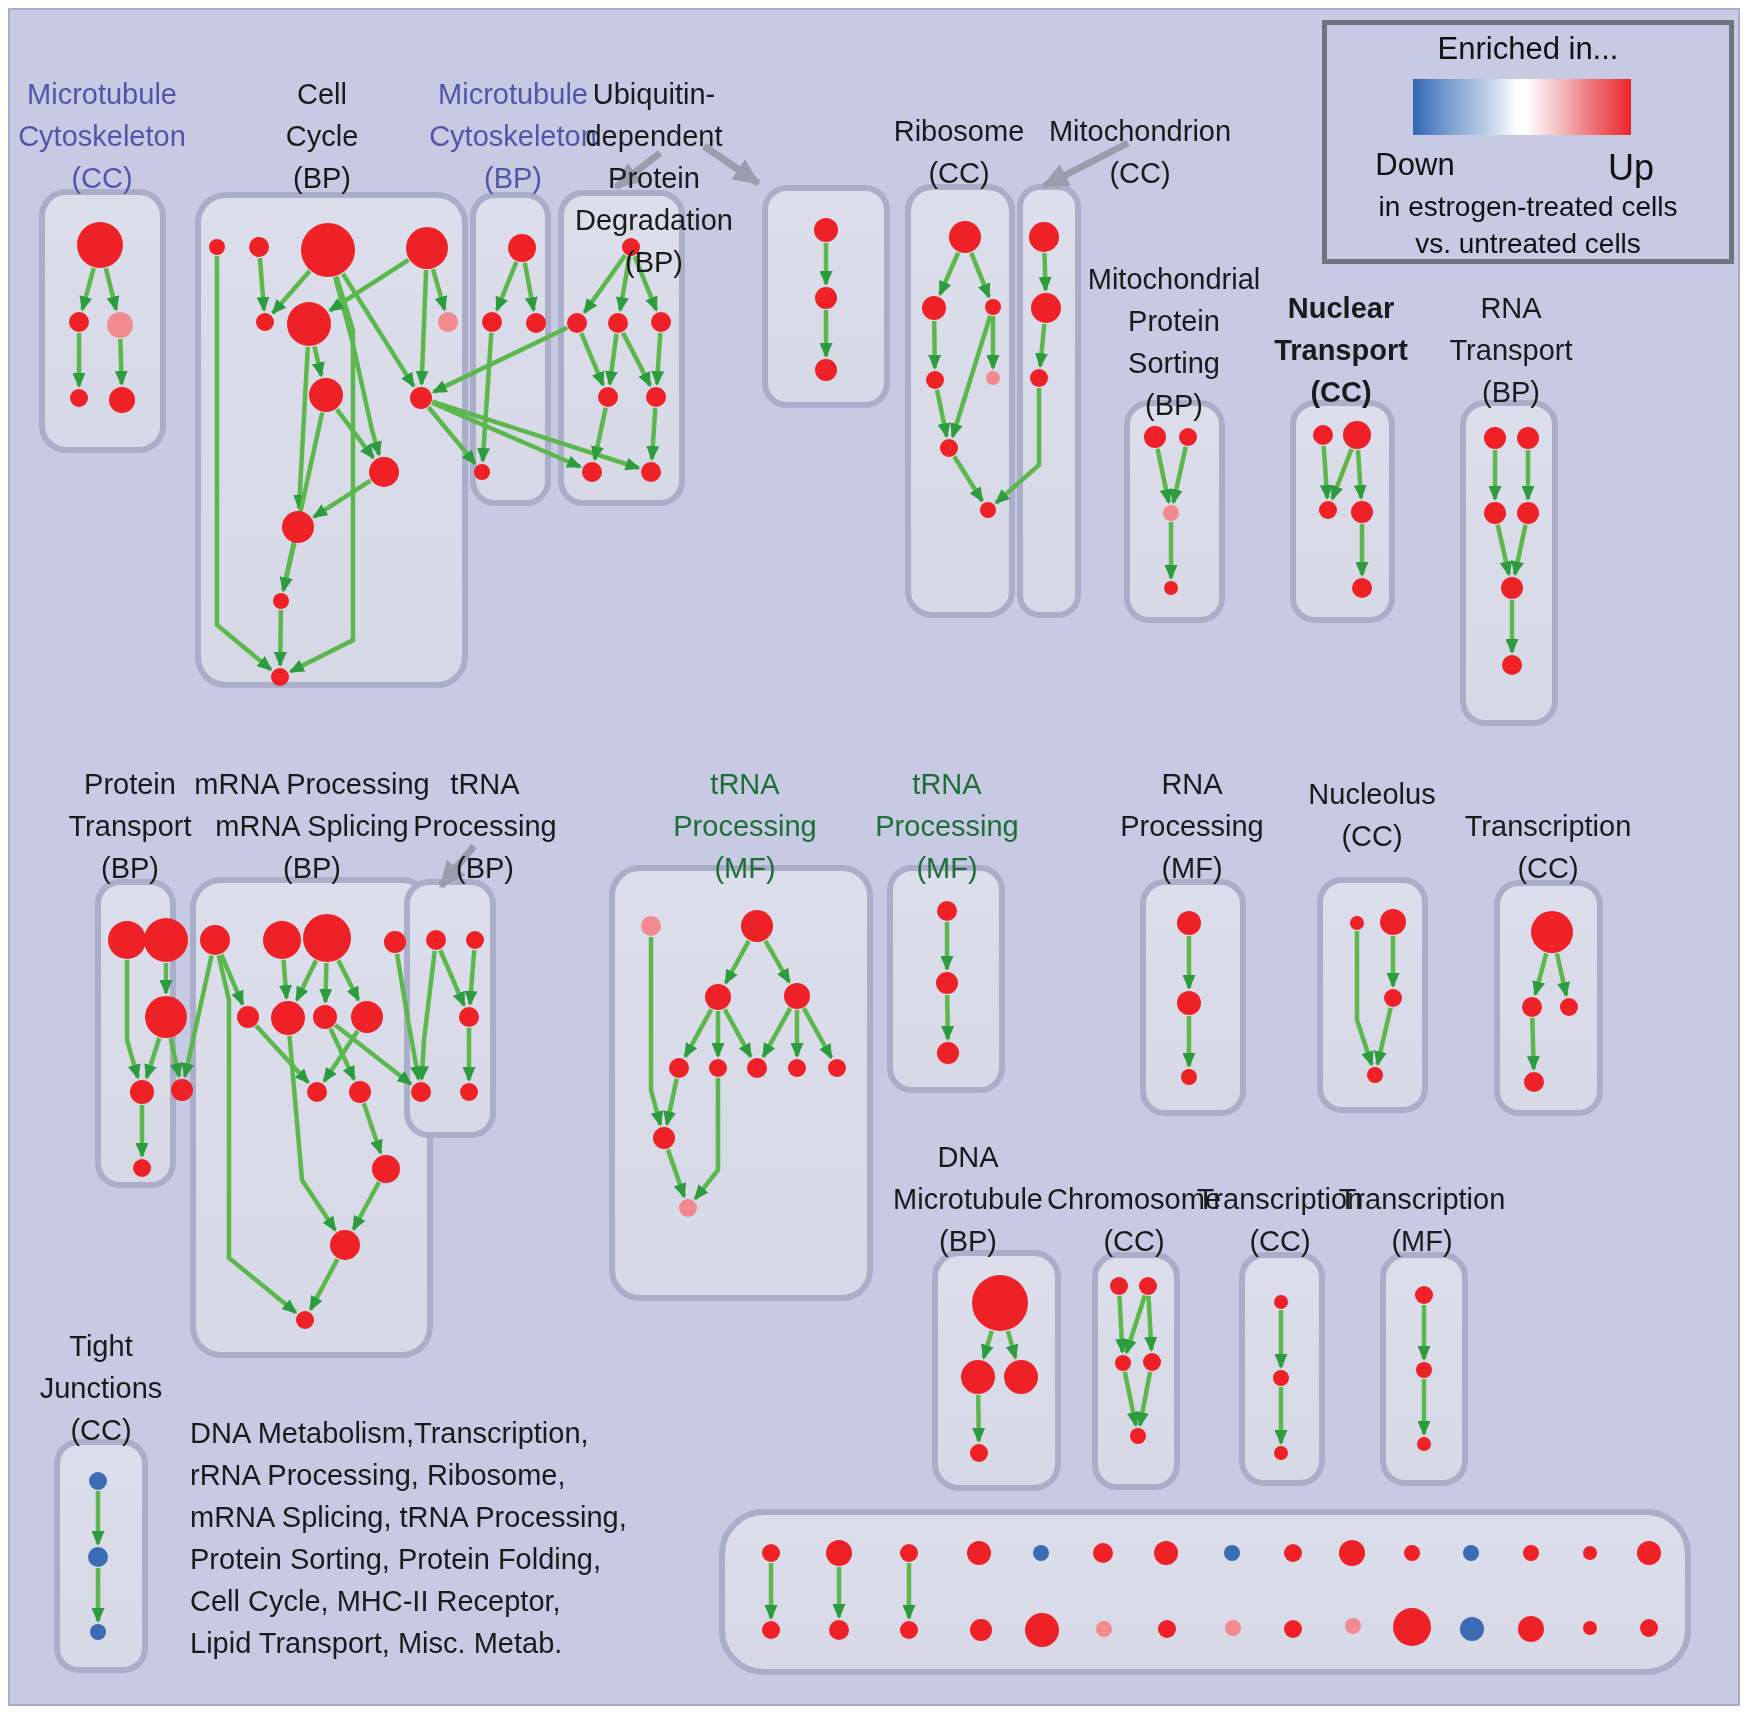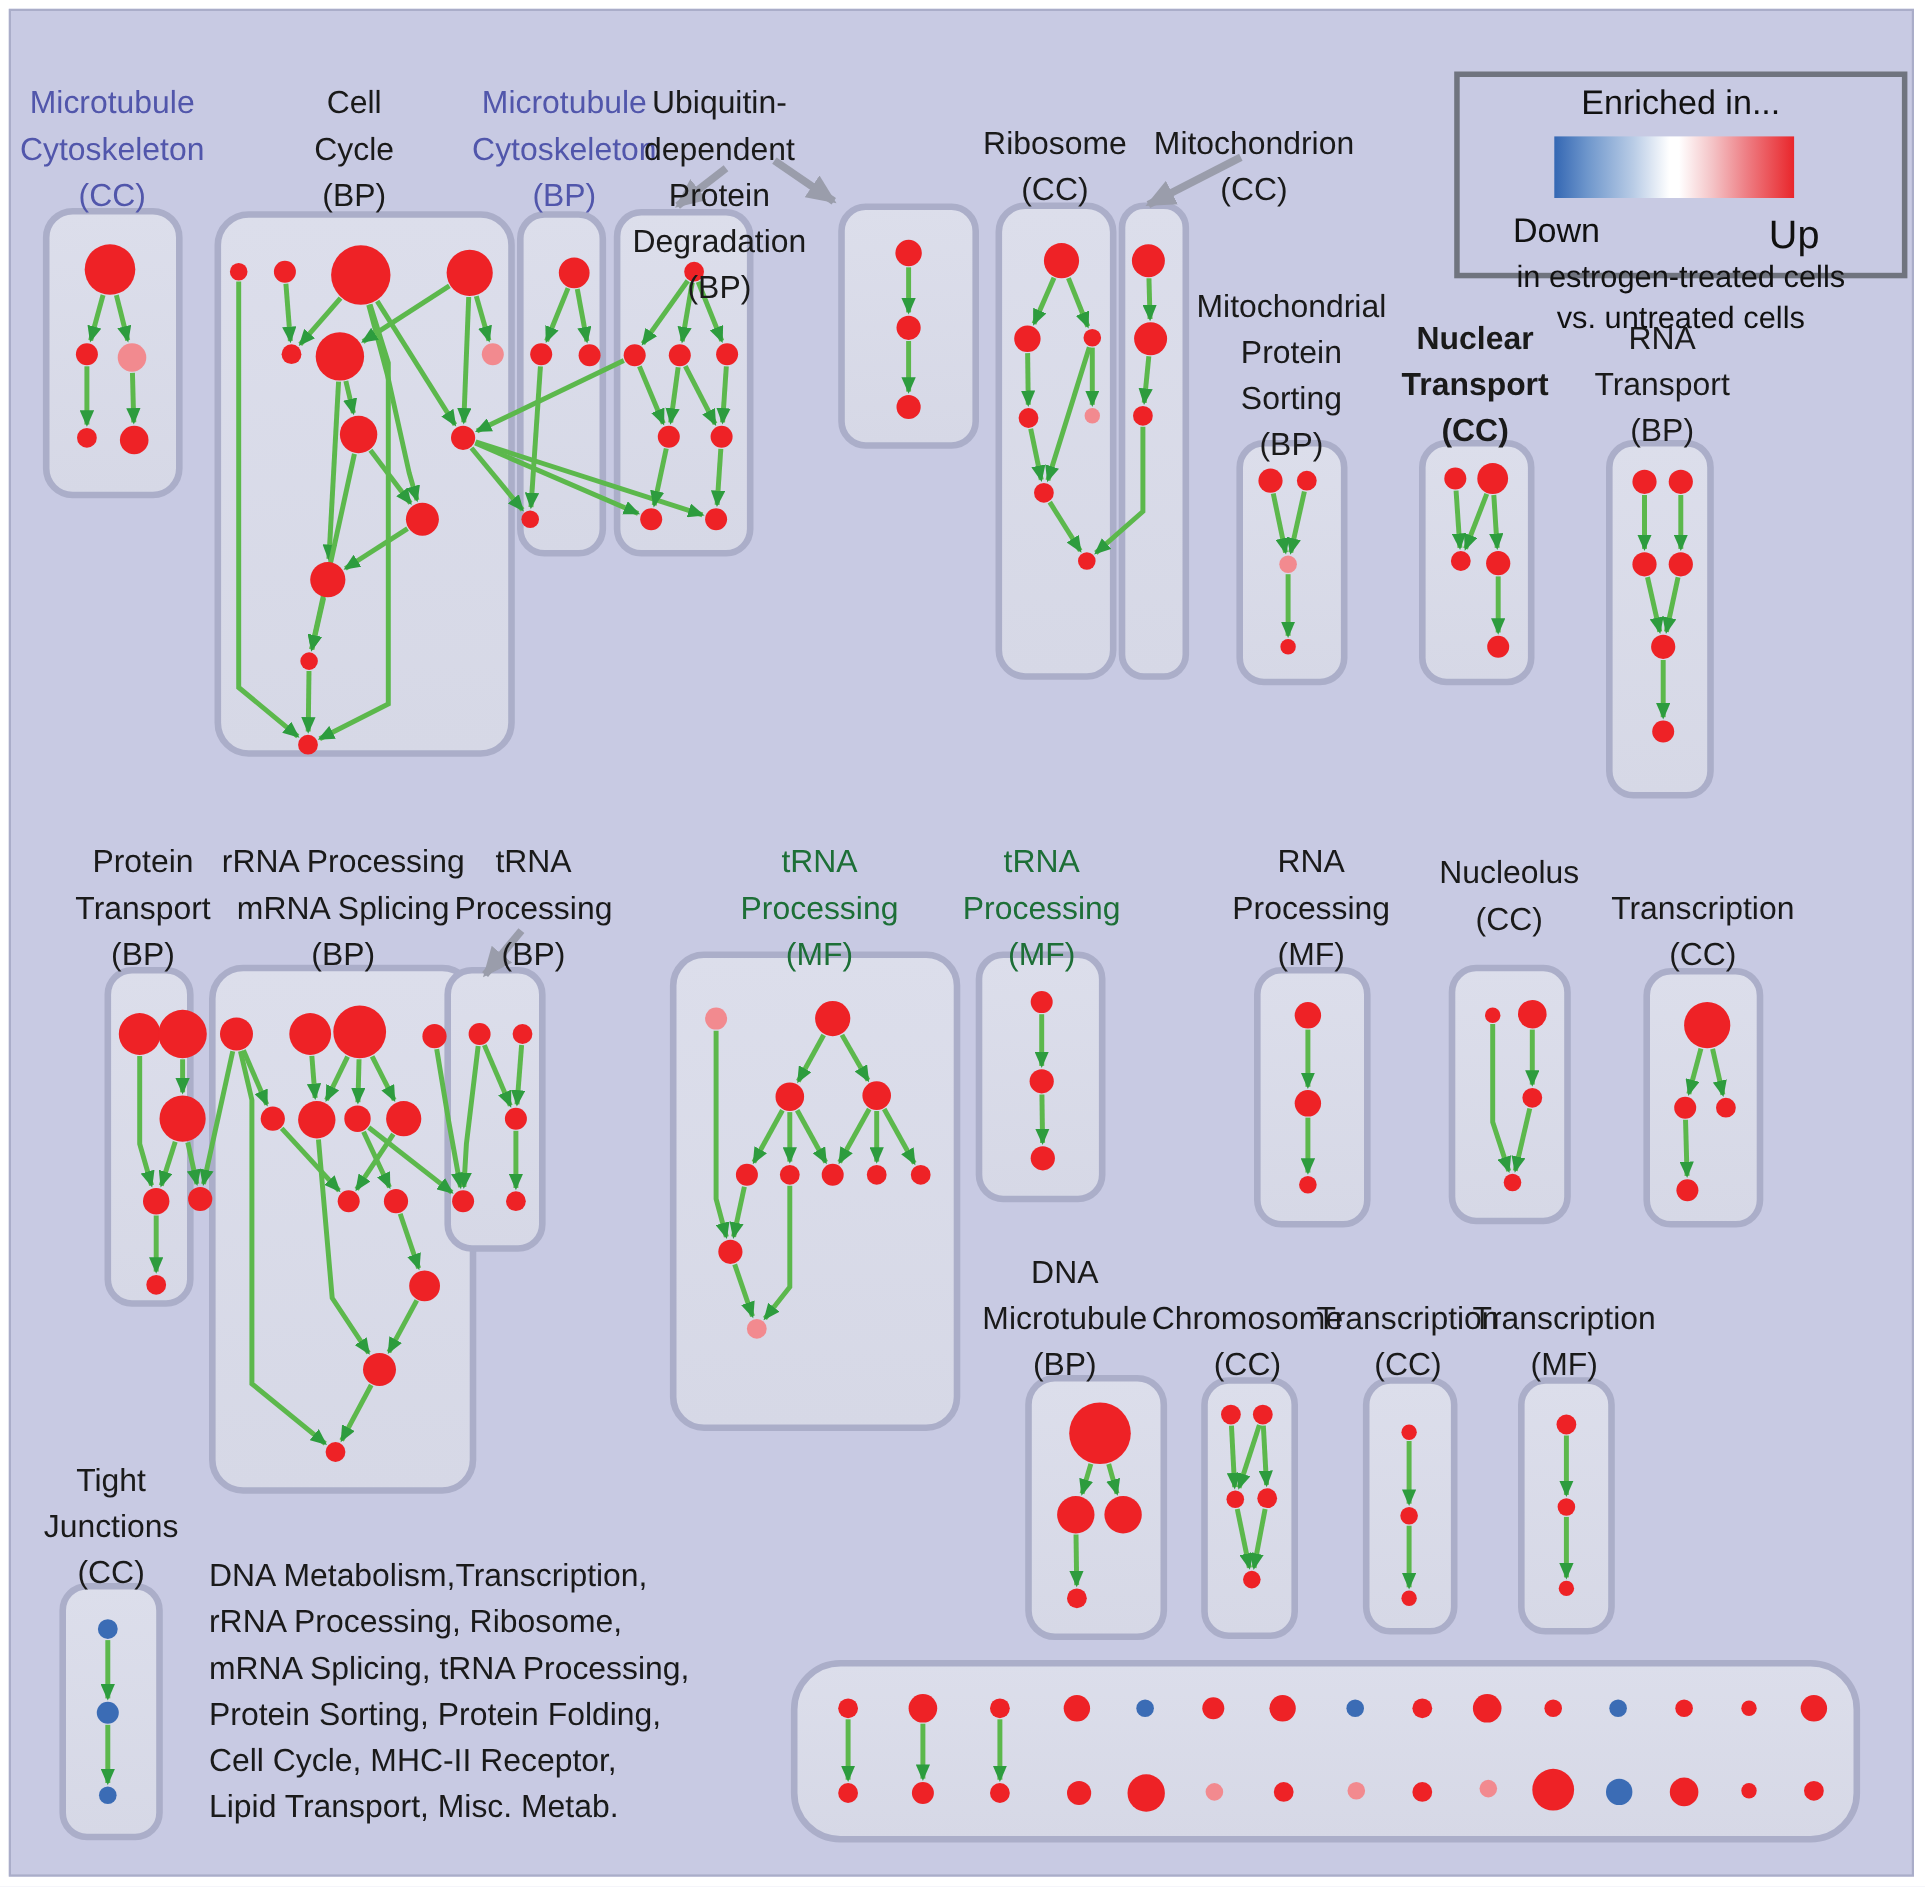--- a/index.html
+++ b/index.html
@@ -1,21 +1,21 @@
 <!DOCTYPE html>
 <html><head>
 <meta charset="utf-8">
 <style>
   html,body{margin:0;padding:0;background:#ffffff;font-family:"Liberation Sans",sans-serif;}
   #stage{position:relative;width:1750px;height:1715px;background:#ffffff;overflow:hidden;}
   #panel{position:absolute;left:8px;top:8px;width:1732px;height:1698px;background:#c8cae3;border:2px solid #aaadc9;box-sizing:border-box;}
   #diagram{position:absolute;left:0;top:0;width:1750px;height:1715px;}
   .lbl{position:absolute;transform:translateX(-50%);text-align:center;font-size:29px;line-height:42px;font-weight:400;white-space:nowrap;}
   #side-text{position:absolute;font-size:29px;line-height:42px;color:#1a1a1a;white-space:nowrap;}
-  #legend{position:absolute;left:1322px;top:20px;width:412px;height:188px;border:5px solid #70747f;box-sizing:border-box;margin-top:45px;}
+  #legend{position:absolute;left:1322px;top:20px;width:412px;height:244px;border:5px solid #70747f;box-sizing:border-box;}
   #legend .t{position:absolute;left:50%;transform:translateX(-50%);top:6px;font-size:31px;color:#111;white-space:nowrap;}
   #legend .bar{position:absolute;left:86px;top:54px;width:218px;height:56px;
      background:linear-gradient(90deg,#3467b3 0%,#6f97cc 14%,#b9cce6 33%,#ffffff 48%,#ffffff 52%,#f4c3c6 66%,#ee7f85 80%,#e9262b 100%);}
   #legend .down{position:absolute;left:88px;top:122px;transform:translateX(-50%);font-size:31px;color:#111;}
   #legend .up{position:absolute;left:304px;top:122px;transform:translateX(-50%);font-size:36px;color:#111;}
   #legend .s1{position:absolute;left:50%;transform:translateX(-50%);top:166px;font-size:28px;color:#111;white-space:nowrap;}
   #legend .s2{position:absolute;left:50%;transform:translateX(-50%);top:203px;font-size:28px;color:#111;white-space:nowrap;text-align:right;}
 </style>
 </head>
 <body>
@@ -399,21 +399,21 @@
         <div>RNA</div>
         <div>Transport</div>
         <div>(BP)</div>
       </div>
       <div class="lbl" style="left: 130px; top: 763px; color: rgb(26, 26, 26);">
         <div>Protein</div>
         <div>Transport</div>
         <div>(BP)</div>
       </div>
       <div class="lbl" style="left: 312px; top: 763px; color: rgb(26, 26, 26);">
-        <div>rRNA Processing</div>
+        <div>mRNA Processing</div>
         <div>mRNA Splicing</div>
         <div>(BP)</div>
       </div>
       <div class="lbl" style="left: 485px; top: 763px; color: rgb(26, 26, 26);">
         <div>tRNA</div>
         <div>Processing</div>
         <div>(BP)</div>
       </div>
       <div class="lbl" style="left: 745px; top: 763px; color: rgb(29, 111, 55);">
         <div>tRNA</div>

